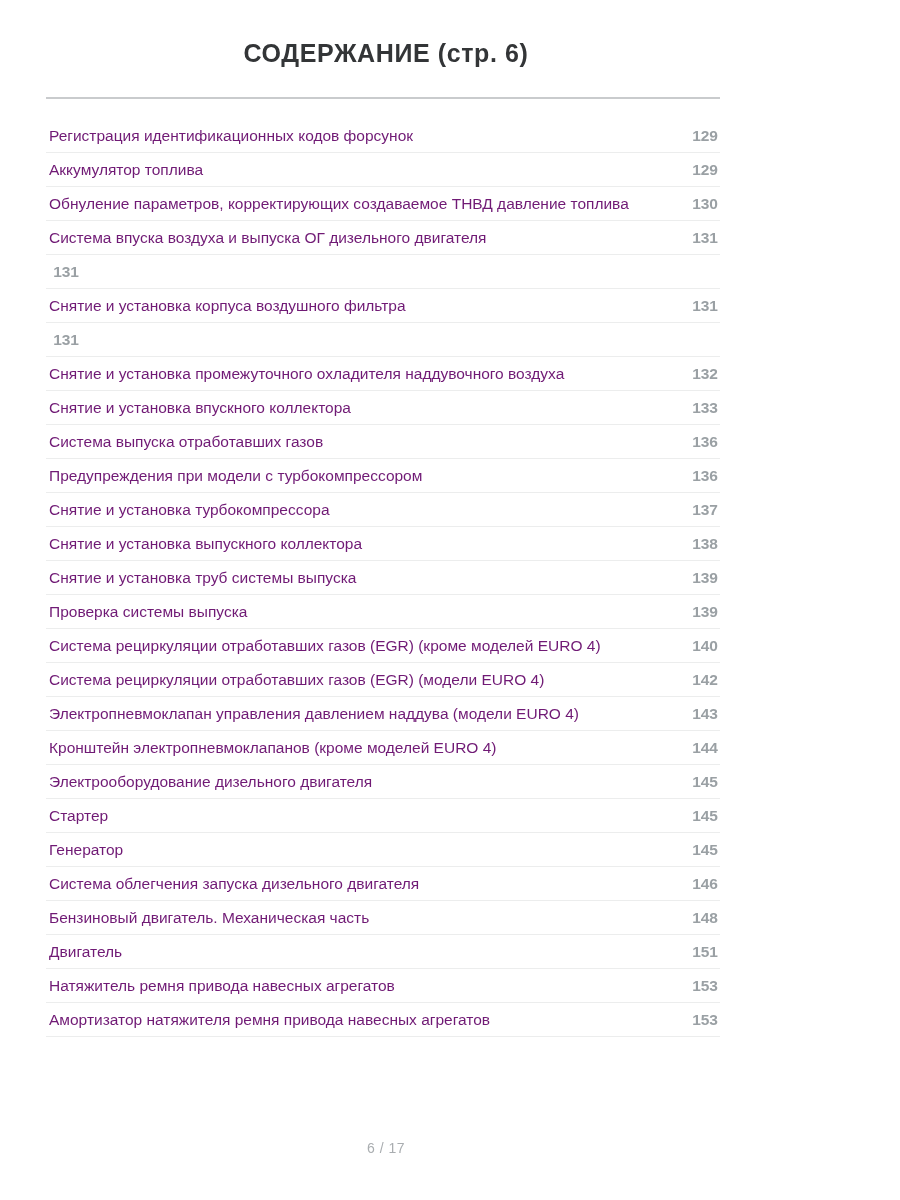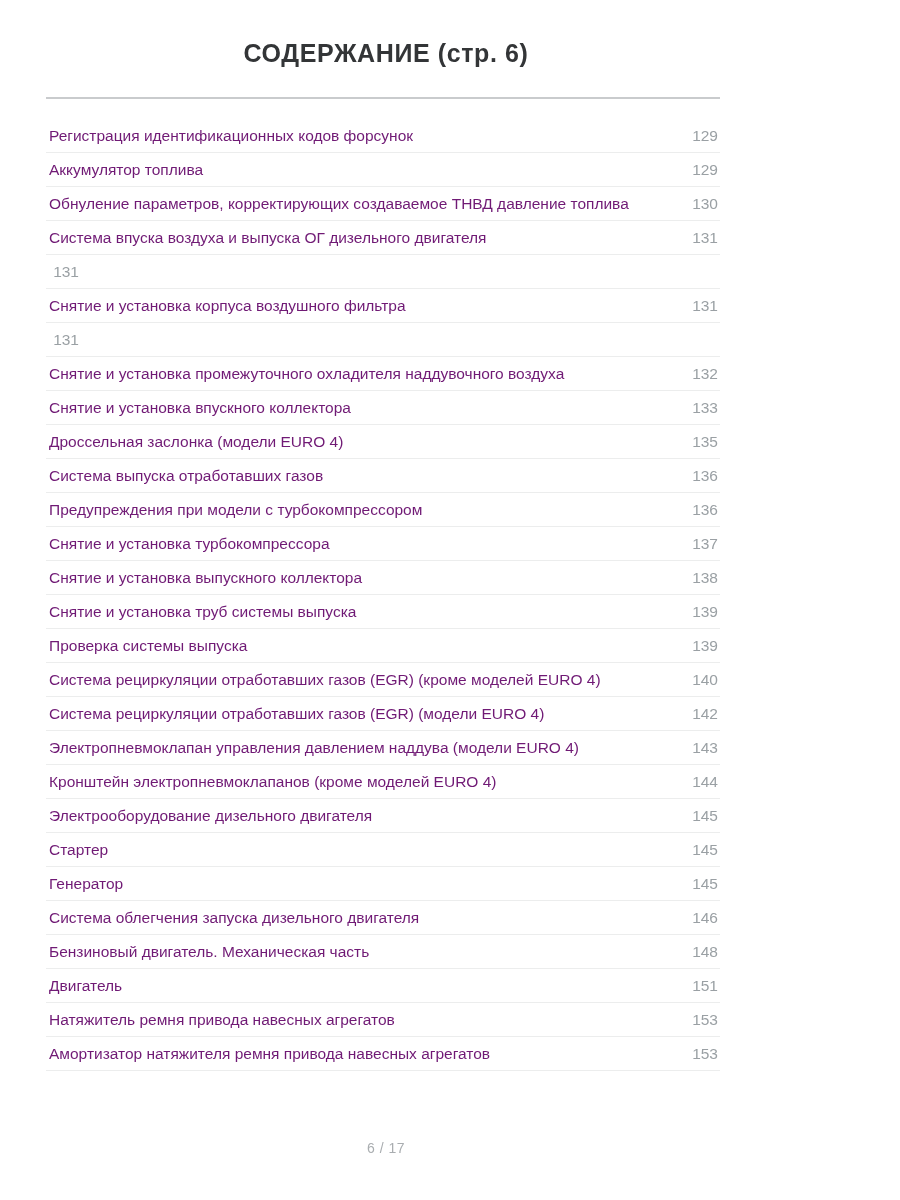--- a/index.html
+++ b/index.html
@@ -75,20 +75,21 @@
     padding-right: 18px;
   }
 
   .entry-page {
     font-size: 15.5px;
     color: #9aa0a4;
     line-height: 34px;
     flex: 0 0 auto;
     min-width: 30px;
     text-align: right;
+    font-weight: bold;
   }
 
   
   .page-footer {
     position: absolute;
     left: 0;
     right: 0;
     bottom: 44px;
     text-align: center;
     font-size: 14px;
@@ -134,24 +135,20 @@
       </li>
       <li class="toc-entry">
         <span class="entry-title">Снятие и установка промежуточного охладителя наддувочного воздуха</span>
         <span class="entry-page">132</span>
       </li>
       <li class="toc-entry">
         <span class="entry-title">Снятие и установка впускного коллектора</span>
         <span class="entry-page">133</span>
       </li>
       <li class="toc-entry">
-        <span class="entry-title">Дроссельная заслонка (модели EURO 4)</span>
-        <span class="entry-page">135</span>
-      </li>
-      <li class="toc-entry">
         <span class="entry-title">Система выпуска отработавших газов</span>
         <span class="entry-page">136</span>
       </li>
       <li class="toc-entry">
         <span class="entry-title">Предупреждения при модели с турбокомпрессором</span>
         <span class="entry-page">136</span>
       </li>
       <li class="toc-entry">
         <span class="entry-title">Снятие и установка турбокомпрессора</span>
         <span class="entry-page">137</span>

